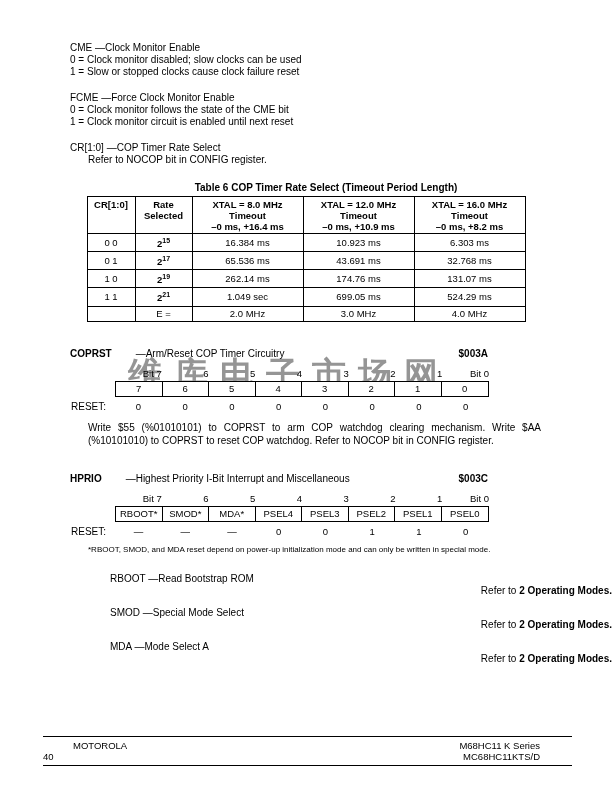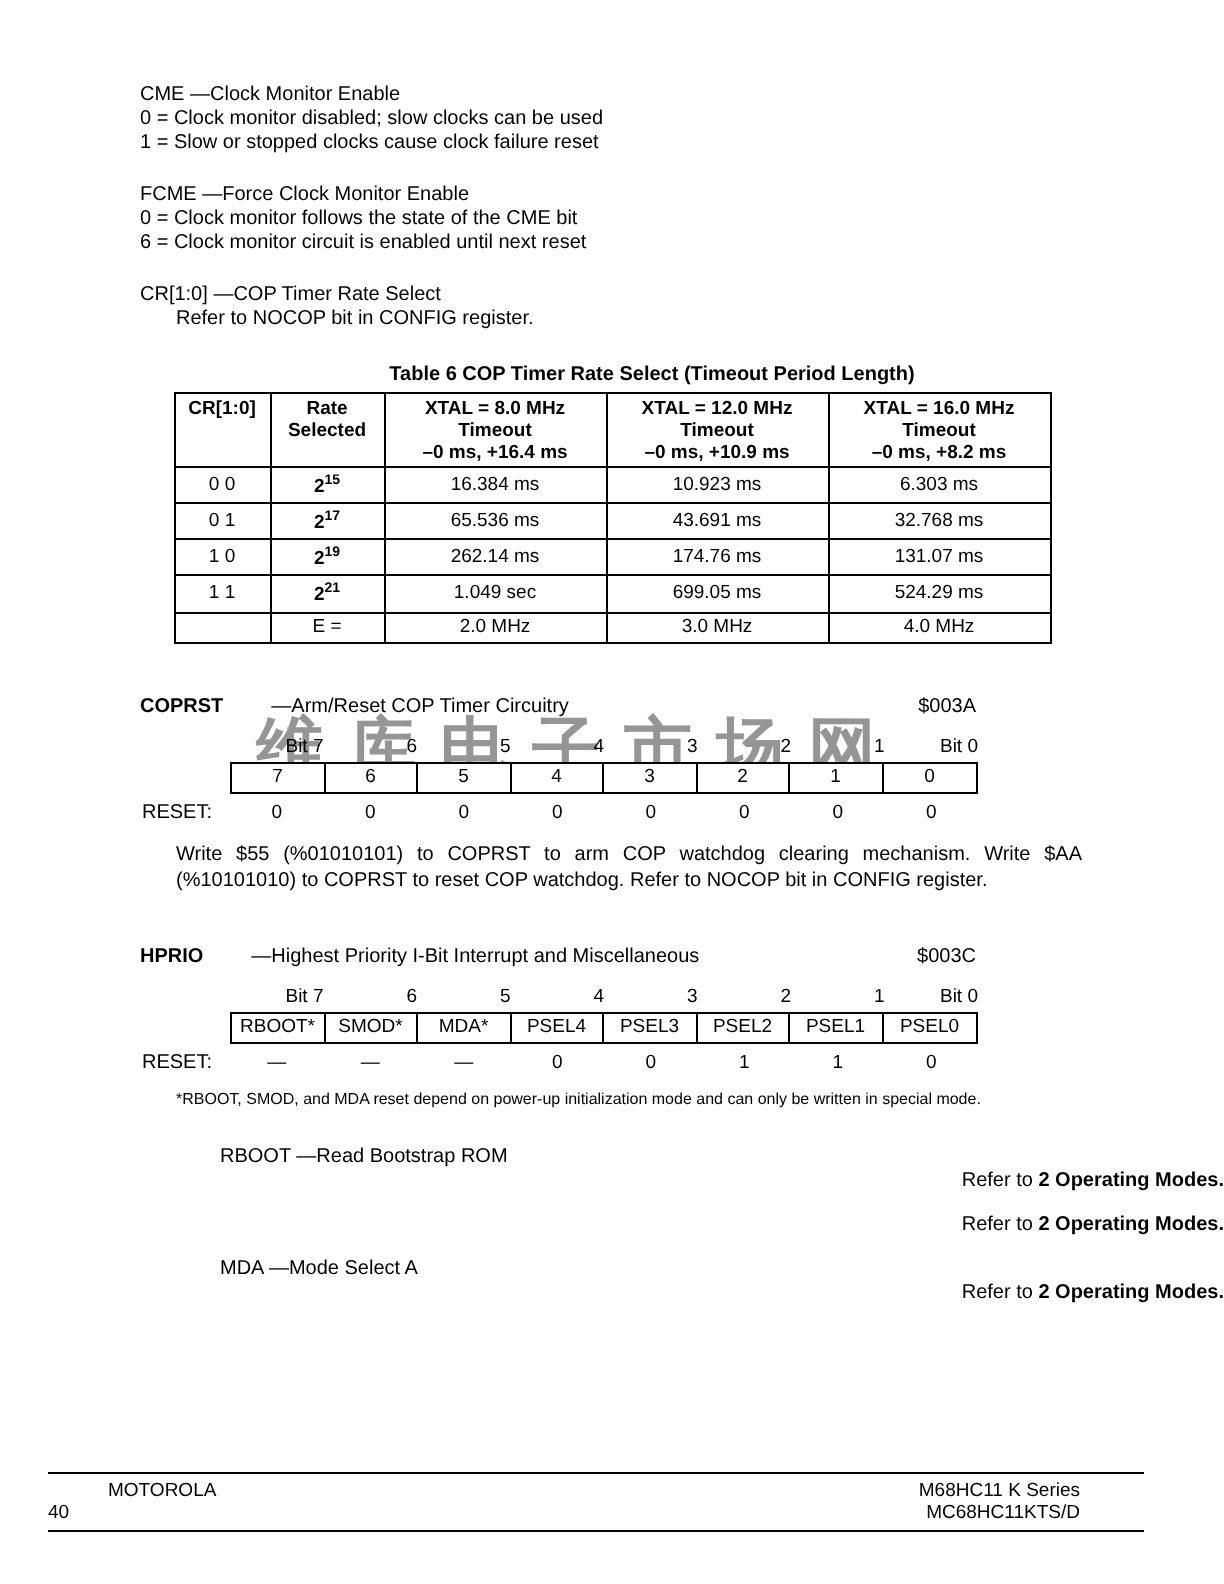--- a/index.html
+++ b/index.html
@@ -31,40 +31,40 @@
   .t6 td { height: 14px; line-height: 12px; }
   .col-cr { width: 48px; } .col-rate { width: 57px; } .col-x { width: 111px; }
   .rate-cell { font-weight: bold; }
   .rate-cell sup { font-size: 7px; }
 
   
   .register { margin-top: 26px; }
   .reg-header { display: flex; margin: 0 124px 0 70px; line-height: 12px; gap: 20px; }
   .reg-name { font-weight: bold; }
   .reg-desc { margin-left: 4px; }
-  .reg-addr { margin-left: auto; font-weight: normal; }
+  .reg-addr { margin-left: auto; font-weight: bold; }
   .reg-body { position: relative; margin-left: 115px; width: 374px; }
   .bit-labels, .bit-cells, .reset-values { display: grid; grid-template-columns: repeat(8, 1fr); }
   .bit-labels { margin: 8px 0 2px; font-size: 9.5px; text-align: right; line-height: 11px; }
   .bit-cells { border: 1px solid #000; background: #fff; }
   .bit-cell { border-right: 1px solid #000; height: 14px; line-height: 14px; text-align: center; font-size: 9.5px; }
   .bit-cell:last-child { border-right: none; }
   .reset-row { position: relative; margin-top: 4px; }
   .reset-label { position: absolute; left: -44px; top: 0; font-size: 10px; line-height: 11px; }
   .reset-values { font-size: 9.5px; text-align: center; line-height: 11px; }
   .reg-note { margin: 9px 71px 0 88px; text-align: justify; line-height: 13px; }
   .reg-footnote { margin: 8px 40px 0 88px; font-size: 8px; line-height: 10px; }
 
   
   .bitdefs { margin-top: 18px; padding-left: 40px; }
   .bitdef { margin: 0 0 10px 70px; line-height: 12px; }
   .bitdef .refer { margin-left: 18px; text-align: right; }
 
   
-  .footer { position: absolute; left: 24px; right: 40px; top: 736px; z-index: 1; }
+  .footer { position: absolute; left: 43px; right: 40px; top: 736px; z-index: 1; }
   .f-rule { border-top: 1px solid #000; height: 0; }
   .f-rule.top { margin-bottom: 3px; }
   .f-rule.bottom { margin-top: 3px; }
   .f-row { display: flex; justify-content: space-between; font-size: 9.5px; line-height: 11px; }
   .f-row .pl { padding-left: 30px; }
   .f-row .pr { padding-right: 32px; }
 </style>
 </head>
 <body>
 
@@ -75,21 +75,21 @@
 
     <div class="def">
       <div><span class="term">CME</span> <span>—Clock Monitor Enable</span></div>
       <div class="sub">0 = Clock monitor disabled; slow clocks can be used</div>
       <div class="sub">1 = Slow or stopped clocks cause clock failure reset</div>
     </div>
 
     <div class="def">
       <div><span class="term">FCME</span> <span>—Force Clock Monitor Enable</span></div>
       <div class="sub">0 = Clock monitor follows the state of the CME bit</div>
-      <div class="sub">6 = Clock monitor circuit is enabled until next reset</div>
+      <div class="sub">1 = Clock monitor circuit is enabled until next reset</div>
     </div>
 
     <div class="def">
       <div><span class="term">CR[1:0]</span> <span>—COP Timer Rate Select</span></div>
       <div class="refer">Refer to NOCOP bit in CONFIG register.</div>
     </div>
 
     <div class="t6-title">Table 6 COP Timer Rate Select (Timeout Period Length)</div>
     <table class="t6">
       <thead>
@@ -234,20 +234,21 @@
       </div>
       <div class="reg-footnote">*RBOOT, SMOD, and MDA reset depend on power-up initialization mode and can only be written in special mode.</div>
     </div>
 
     <div class="bitdefs">
       <div class="bitdef">
         <div><span>RBOOT</span> <span>—Read Bootstrap ROM</span></div>
         <div class="refer"><span>Refer to </span><span class="bold">2 Operating Modes.</span></div>
       </div>
       <div class="bitdef">
+        <div><span>SMOD</span> <span>—Special Mode Select</span></div>
         <div class="refer"><span>Refer to </span><span class="bold">2 Operating Modes.</span></div>
       </div>
       <div class="bitdef">
         <div><span>MDA</span> <span>—Mode Select A</span></div>
         <div class="refer"><span>Refer to </span><span class="bold">2 Operating Modes.</span></div>
       </div>
     </div>
 
   </div>
 

